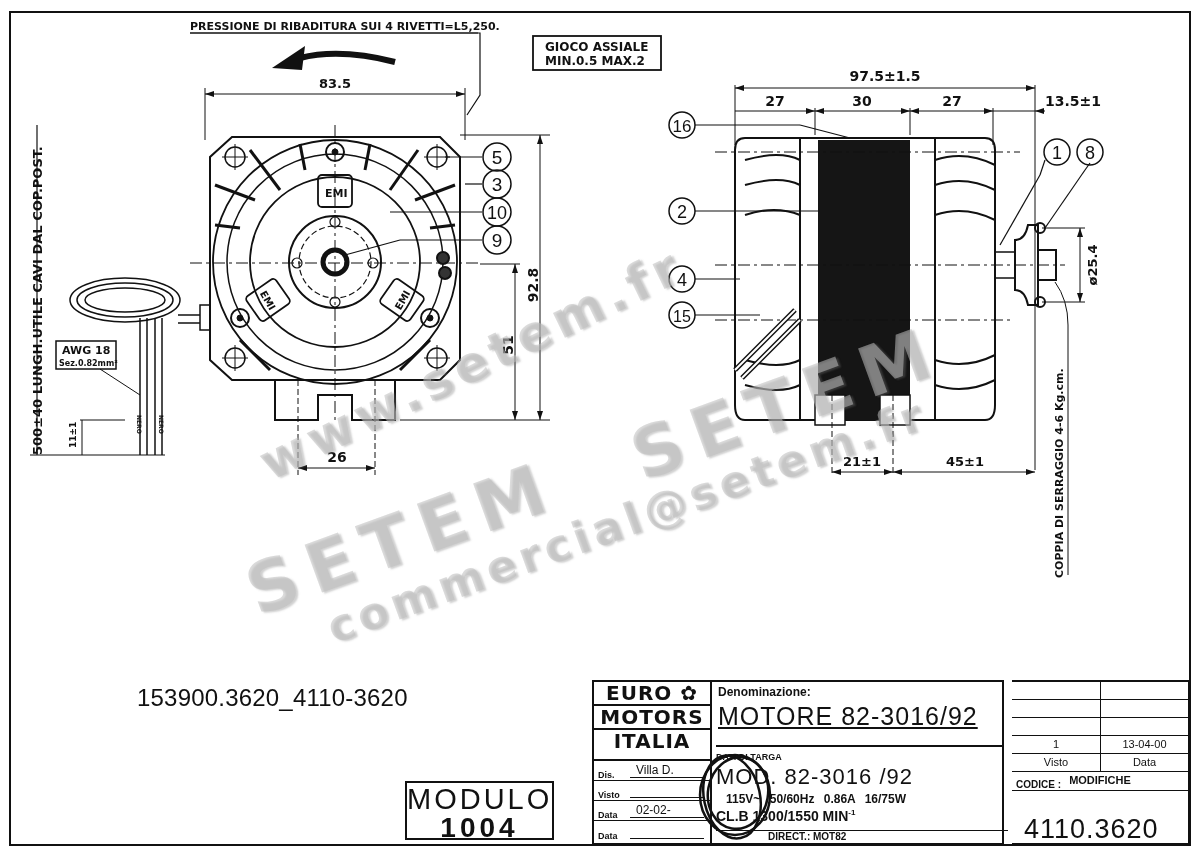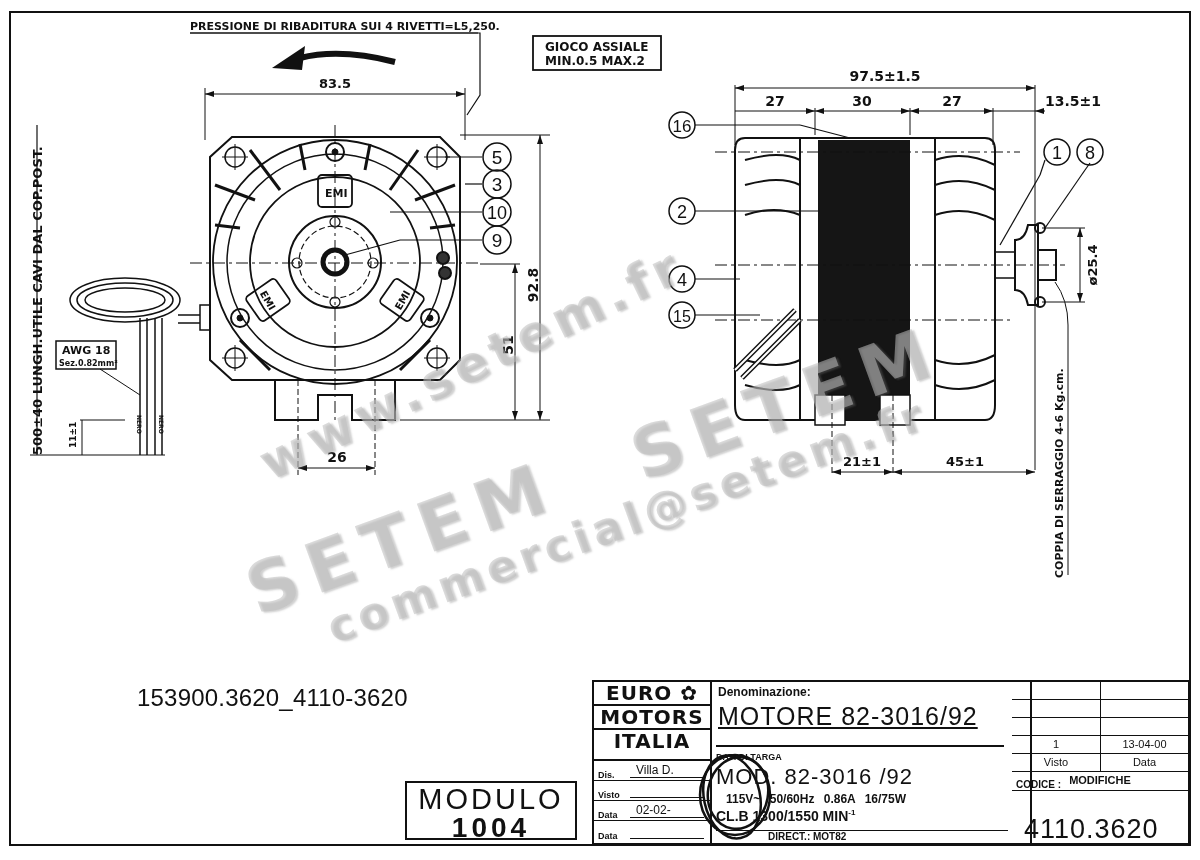--- a/index.html
+++ b/index.html
@@ -2,33 +2,33 @@
 <html><head>
 <meta charset="utf-8">
 <style>
   html, body { margin: 0; padding: 0; background: #ffffff; }
   body { width: 1200px; height: 860px; position: relative; overflow: hidden; font-family: "Liberation Sans", sans-serif; color: #111; }
   .sheet { position: absolute; left: 0; top: 0; width: 1200px; height: 860px; }
   svg text { font-family: "Liberation Sans", sans-serif; fill: #111; }
   .cad { font-family: "DejaVu Sans", sans-serif; font-weight: bold; }
   .abs { position: absolute; }
   .filename { left: 137px; top: 684px; font-size: 24px; font-family: "Liberation Sans", sans-serif; letter-spacing: 0.2px; }
-  .modulo-box { left: 405px; top: 781px; width: 172px; height: 59px; border: 2px solid #111; box-sizing: border-box; text-align: center; line-height: 1; }
+  .modulo-box { left: 405px; top: 781px; width: 149px; height: 59px; border: 2px solid #111; box-sizing: border-box; text-align: center; line-height: 1; }
   .modulo-box .l1 { font-size: 29px; letter-spacing: 3px; margin-top: 2px; font-weight: normal; }
   .modulo-box .l2 { font-size: 28px; letter-spacing: 4px; font-weight: bold; }
   .title-block { left: 592px; top: 680px; width: 598px; height: 165px; }
   .tb-logo { left: 0; top: 0; width: 120px; height: 81px; border: 2px solid #111; box-sizing: border-box; }
   .logo-line { font-family: "DejaVu Sans", sans-serif; font-weight: 900; font-size: 20px; letter-spacing: 1px; line-height: 22px; text-align: center; border-bottom: 2px solid #111; }
   .logo-line:last-child { border-bottom: none; }
   .tb-left-rows { left: 0; top: 81px; width: 120px; height: 84px; border-left: 2px solid #111; border-right: 2px solid #111; border-bottom: 2px solid #111; box-sizing: border-box; }
   .tb-row { height: 20px; border-bottom: 1.5px solid #111; display: flex; align-items: flex-end; font-size: 9px; font-weight: bold; padding-left: 4px; box-sizing: border-box; }
   .tb-row:last-child { border-bottom: none; }
   .tb-row .lbl { width: 32px; }
   .tb-row .val { font-size: 12px; font-weight: normal; flex: 1; text-align: left; padding-left: 6px; border-bottom: 1px solid #111; margin-bottom: 2px; margin-right: 6px; }
-  .tb-mid { left: 120px; top: 0; width: 320px; height: 165px; border-top: 2px solid #111; border-bottom: 2px solid #111; border-right: 2px solid #111; box-sizing: border-box; }
+  .tb-mid { left: 120px; top: 0; width: 292px; height: 165px; border-top: 2px solid #111; border-bottom: 2px solid #111; border-right: 2px solid #111; box-sizing: border-box; }
   .denom-label { position: absolute; left: 6px; top: 3px; font-size: 12px; font-weight: bold; }
   .denom-value { position: absolute; left: 6px; top: 20px; font-size: 25px; letter-spacing: 1px; text-decoration: underline; }
   .denom-line2 { position: absolute; left: 4px; top: 63px; width: 288px; border-bottom: 2px solid #111; }
   .targa-label { position: absolute; left: 4px; top: 70px; font-size: 9px; font-weight: bold; }
   .targa-model { position: absolute; left: 4px; top: 82px; font-size: 22px; letter-spacing: 1px; }
   .targa-spec { position: absolute; left: 14px; top: 110px; font-size: 12px; font-weight: bold; word-spacing: 6px; }
   .targa-speed { position: absolute; left: 4px; top: 126px; font-size: 14px; font-weight: bold; }
   .targa-speed sup { font-size: 8px; }
   .direct { position: absolute; left: 4px; top: 148px; width: 292px; border-top: 1.5px solid #111; font-size: 10px; font-weight: bold; padding-left: 52px; box-sizing: border-box; }
   .tb-right { left: 420px; top: 0; width: 178px; height: 165px; border: 2px solid #111; border-left: none; box-sizing: border-box; }

